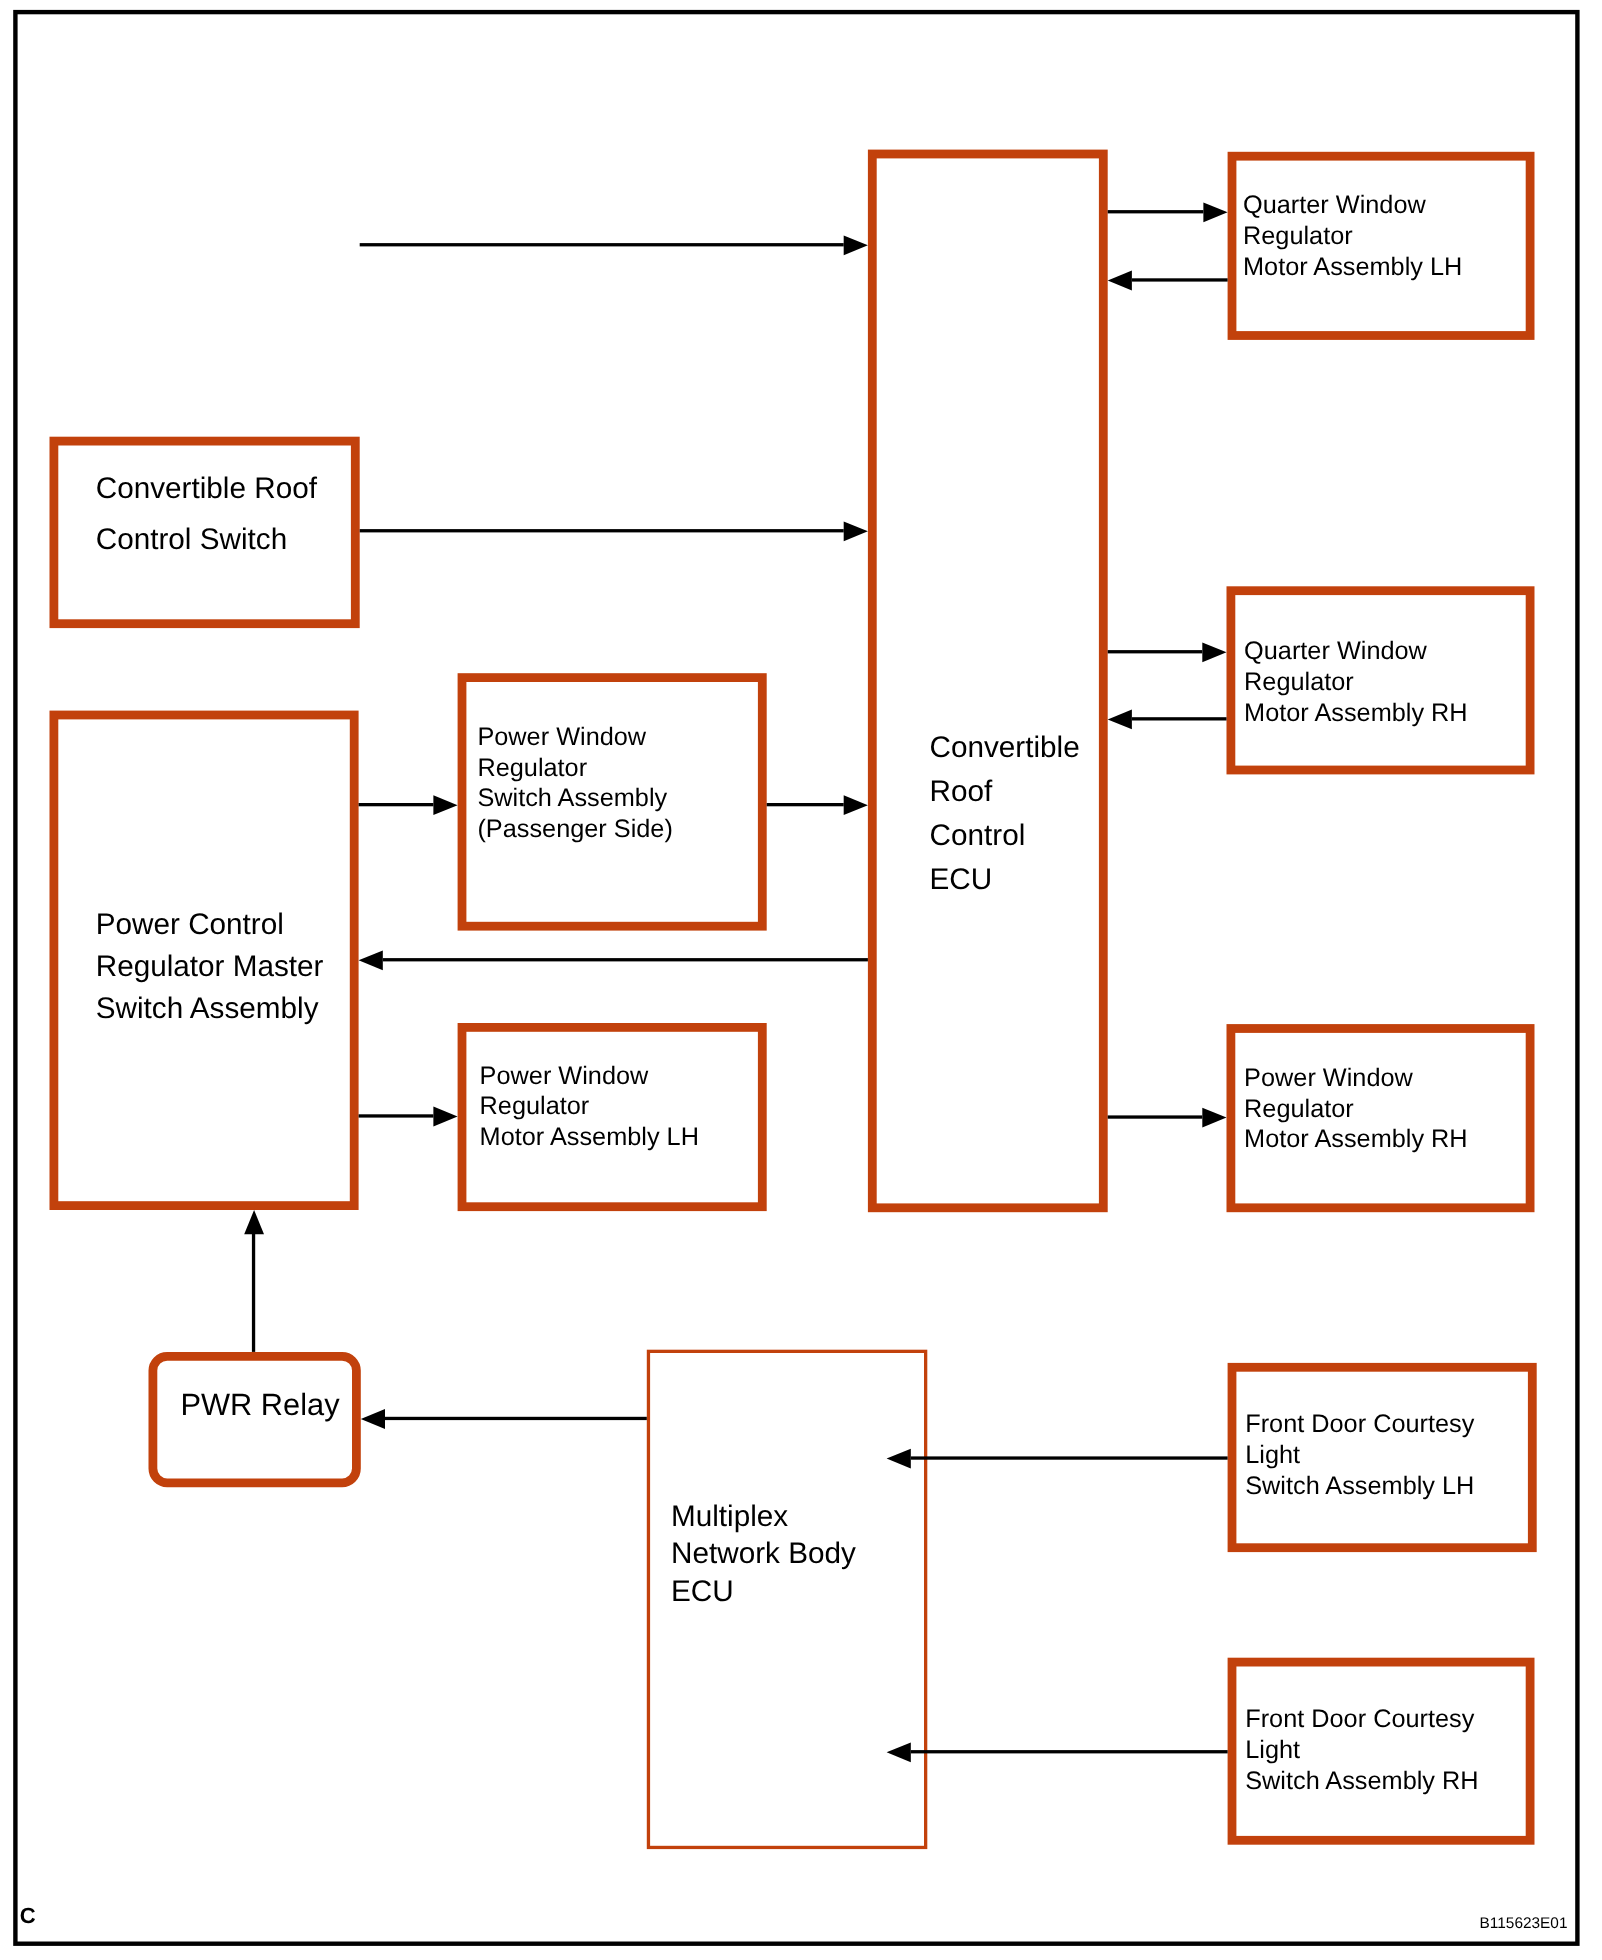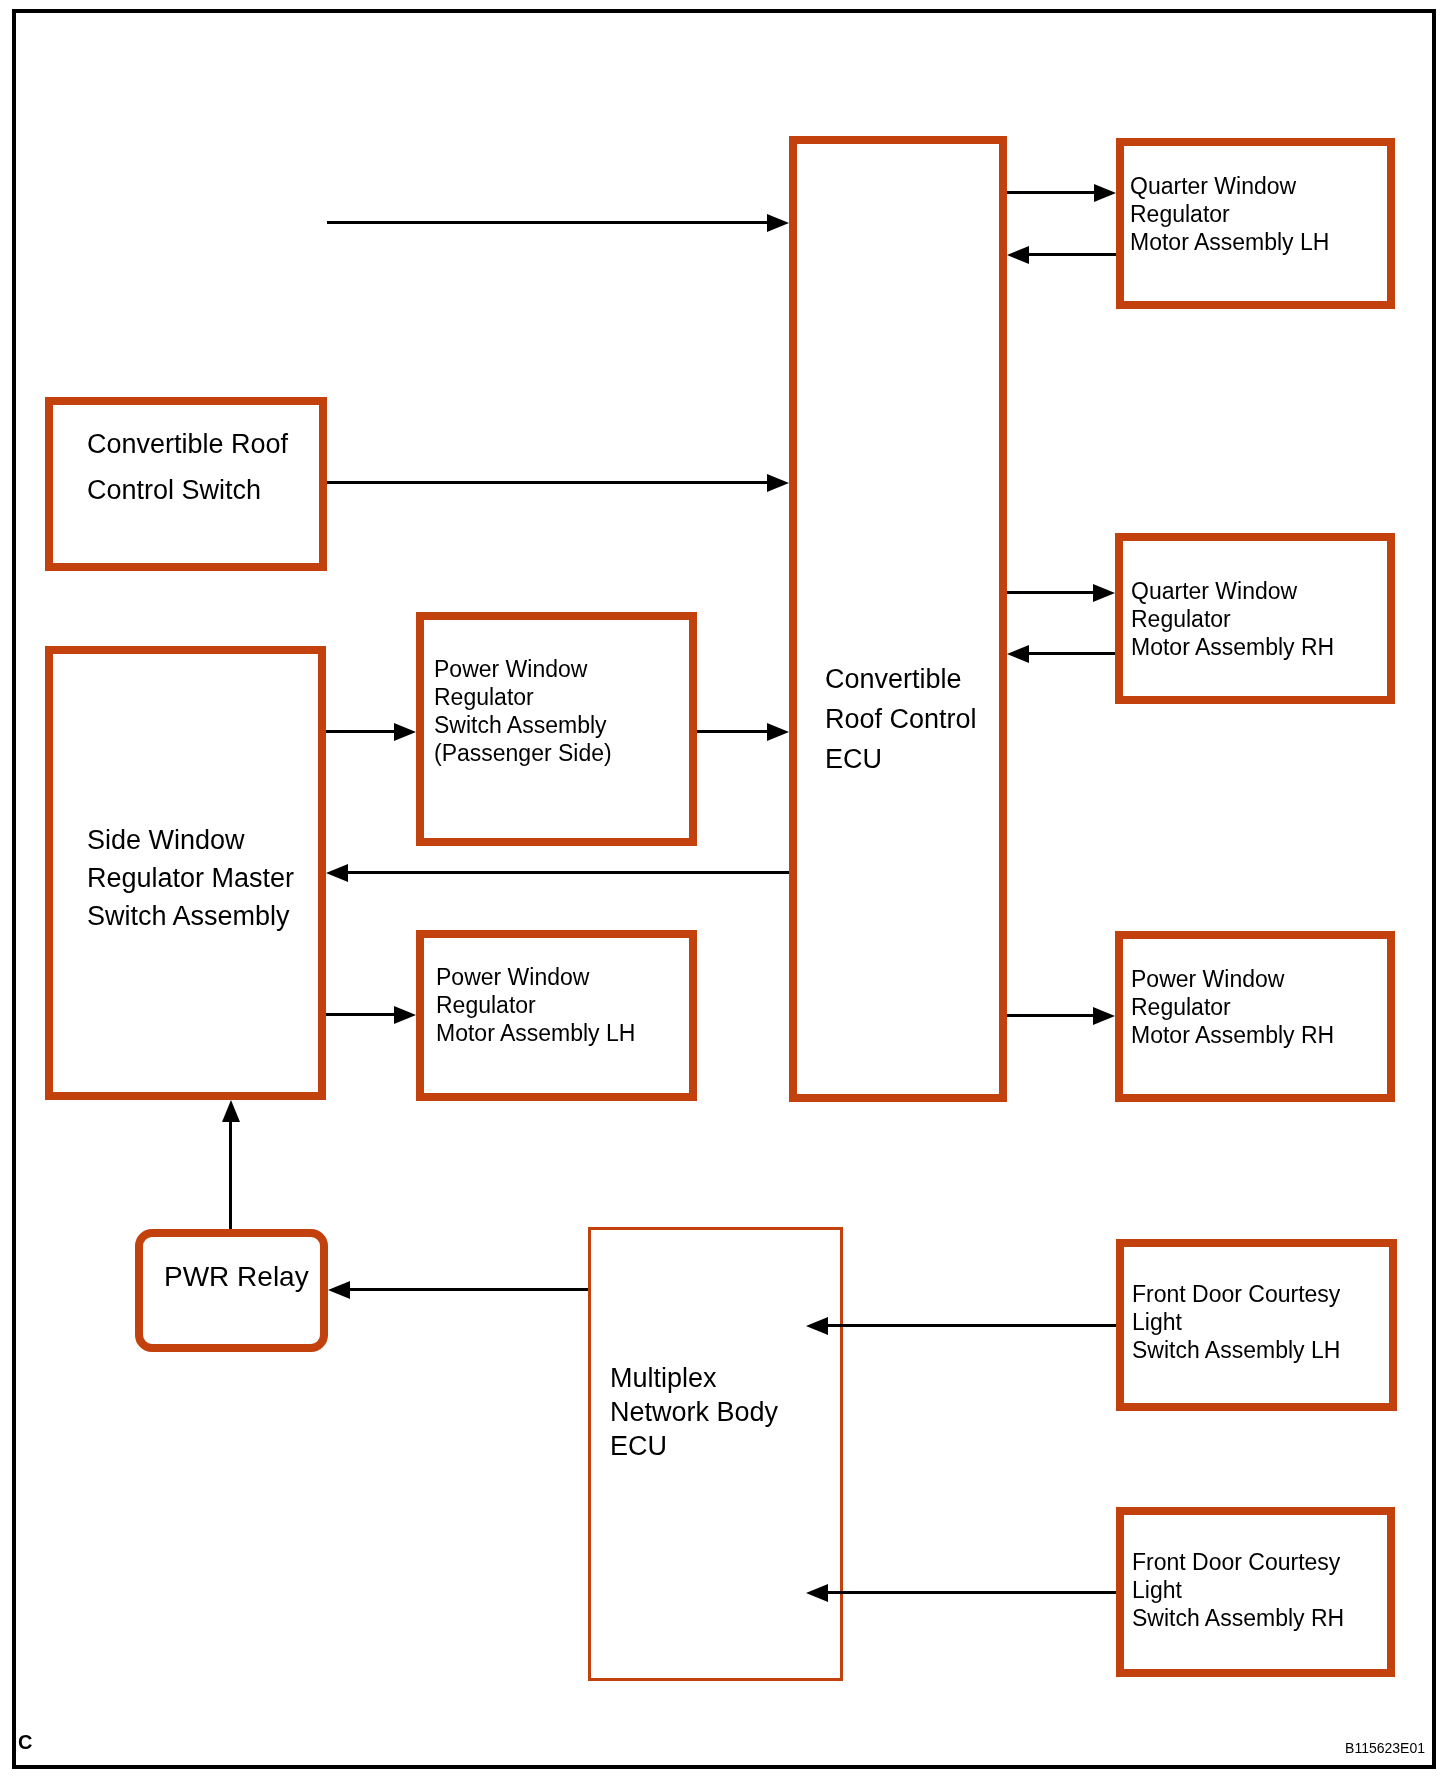--- a/index.html
+++ b/index.html
@@ -34,38 +34,38 @@
 <div class="canvas">
   <div class="page-border"></div>
 
 
   <div class="node t27" style="left:45px;top:397px;width:282px;height:174px;padding:16px 8px 0 34px;">
     <span class="lbl" style="line-height:46px;">Convertible Roof
 Control Switch</span>
   </div>
 
   <div class="node t27" style="left:45px;top:646px;width:281px;height:454px;padding:167px 8px 0 34px;">
-    <span class="lbl" style="line-height:38px;">Side Window
+    <span class="lbl" style="line-height:38px;">Power Control
 Regulator Master
 Switch Assembly</span>
   </div>
 
   <div class="node t23" style="left:416px;top:612px;width:281px;height:234px;padding:35px 6px 0 10px;">
     <span class="lbl">Power Window Regulator
 Switch Assembly
 (Passenger Side)</span>
   </div>
 
   <div class="node t23" style="left:416px;top:930px;width:281px;height:171px;padding:25px 6px 0 12px;">
     <span class="lbl">Power Window Regulator
 Motor Assembly LH</span>
   </div>
 
   <div class="node t27" style="left:789px;top:136px;width:218px;height:966px;padding:515px 6px 0 28px;">
-    <span class="lbl" style="line-height:40px;">Convertible
+    <span class="lbl" style="line-height:40px;margin-left:20px;">Convertible
 Roof Control
 ECU</span>
   </div>
 
   <div class="node t23" style="left:1116px;top:138px;width:279px;height:171px;padding:26px 4px 0 6px;">
     <span class="lbl">Quarter Window Regulator
 Motor Assembly LH</span>
   </div>
 
   <div class="node t23" style="left:1115px;top:533px;width:280px;height:171px;padding:36px 4px 0 8px;">

